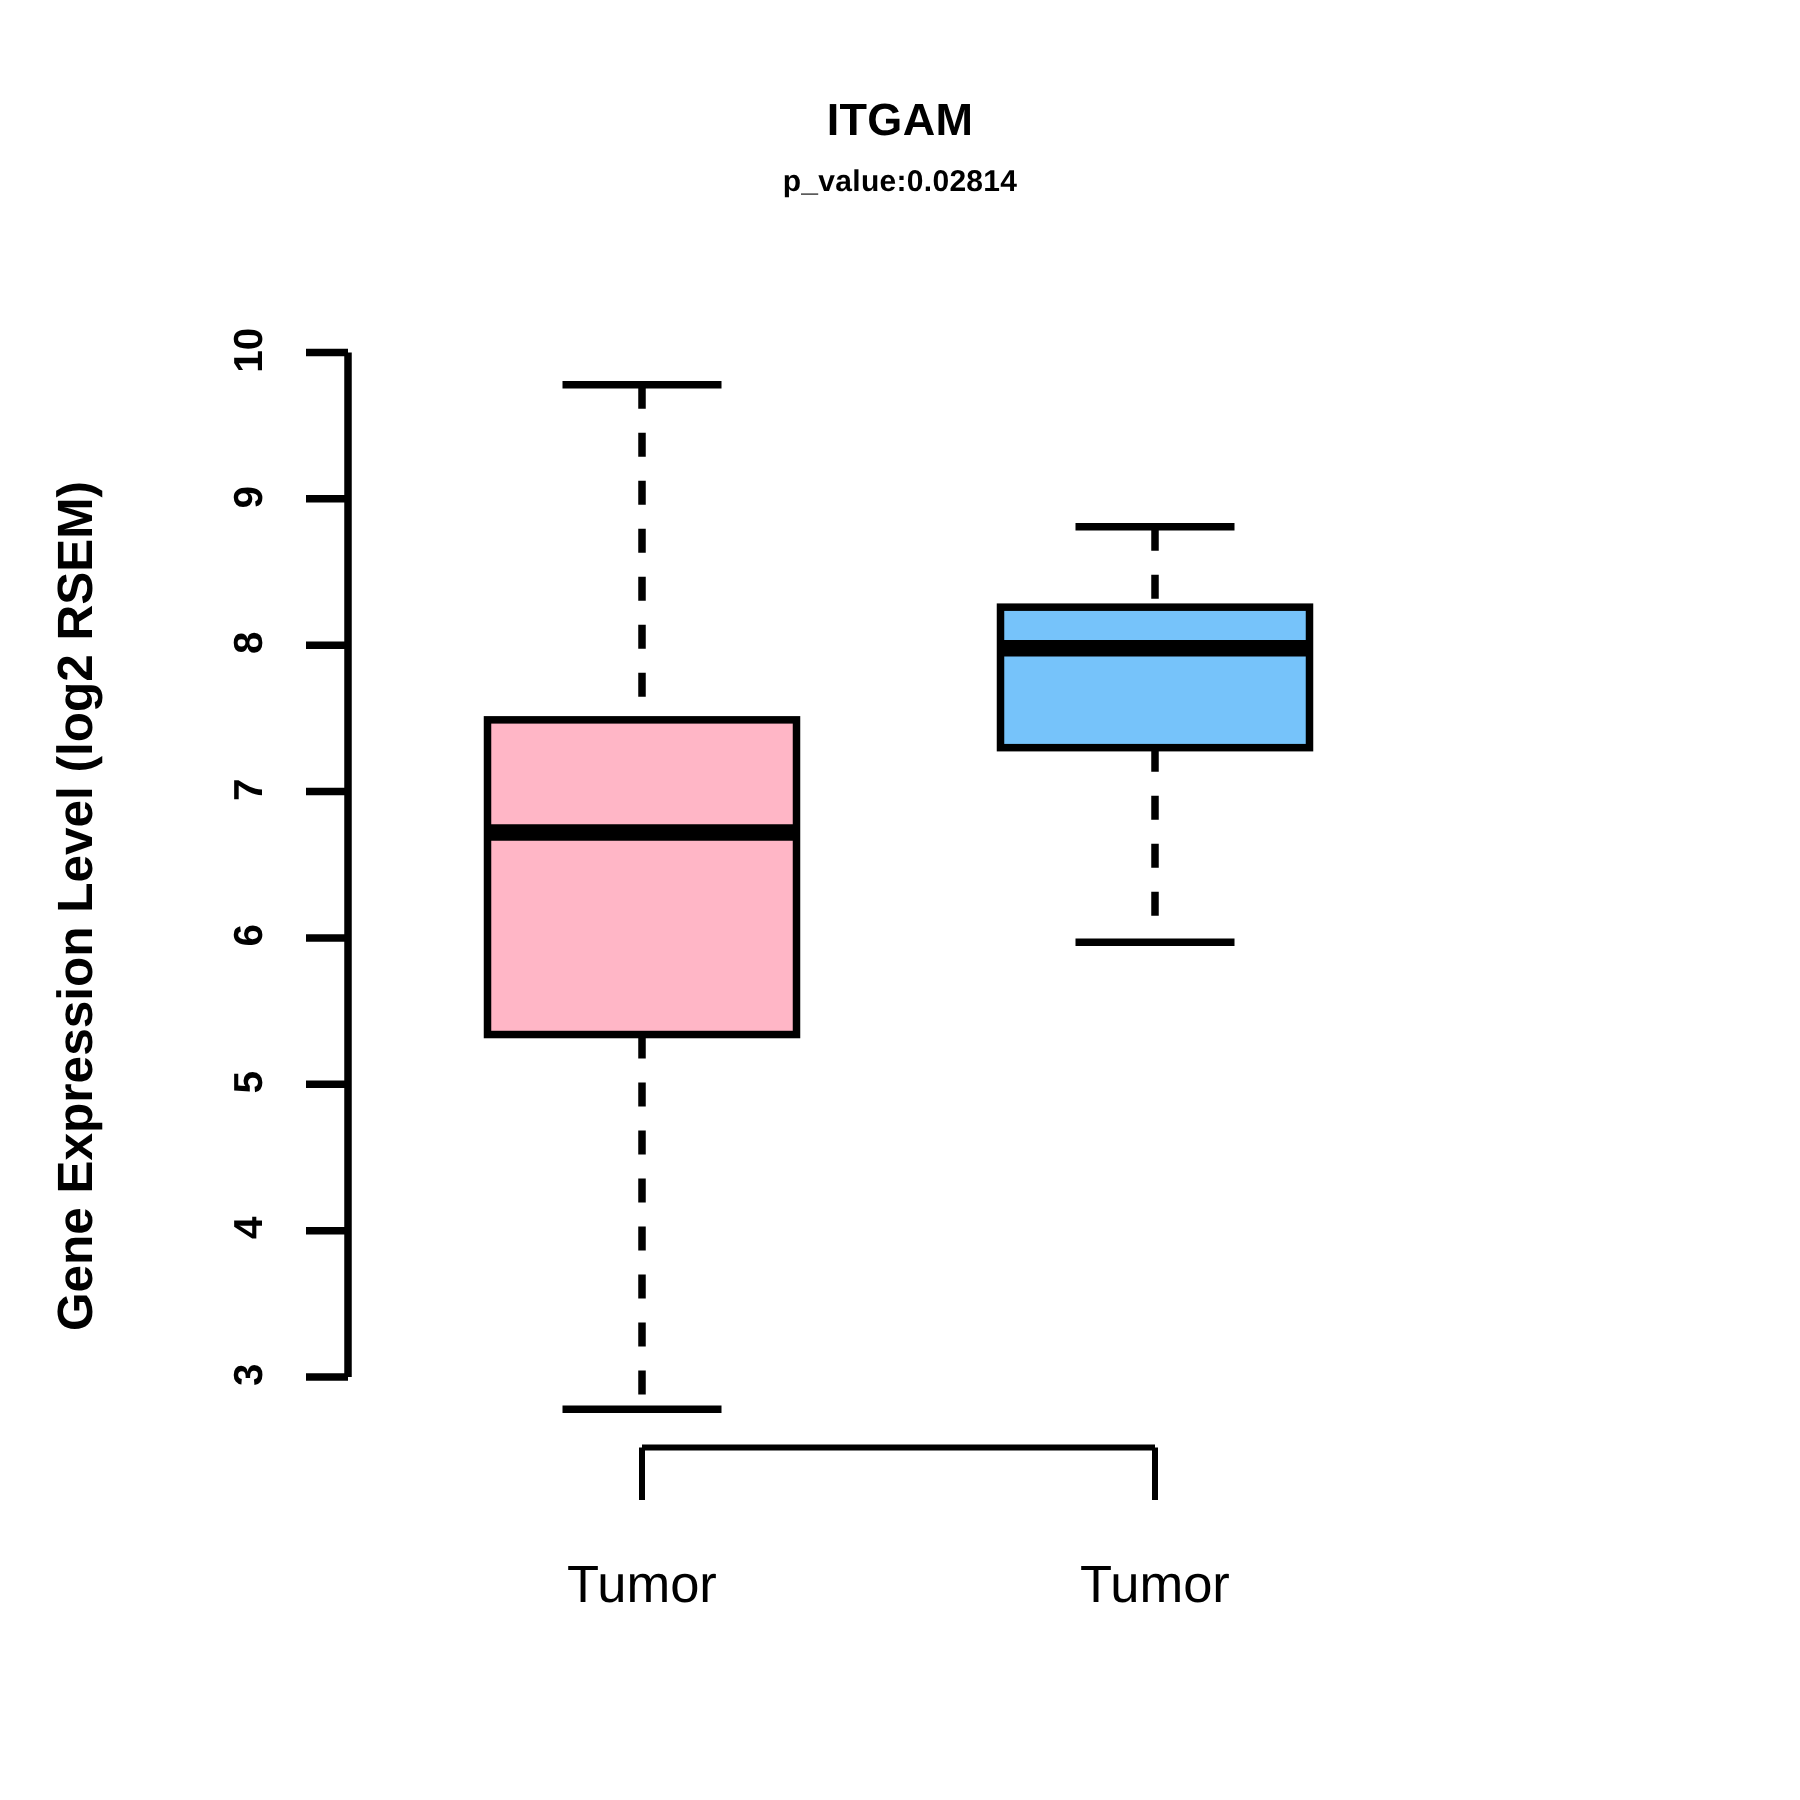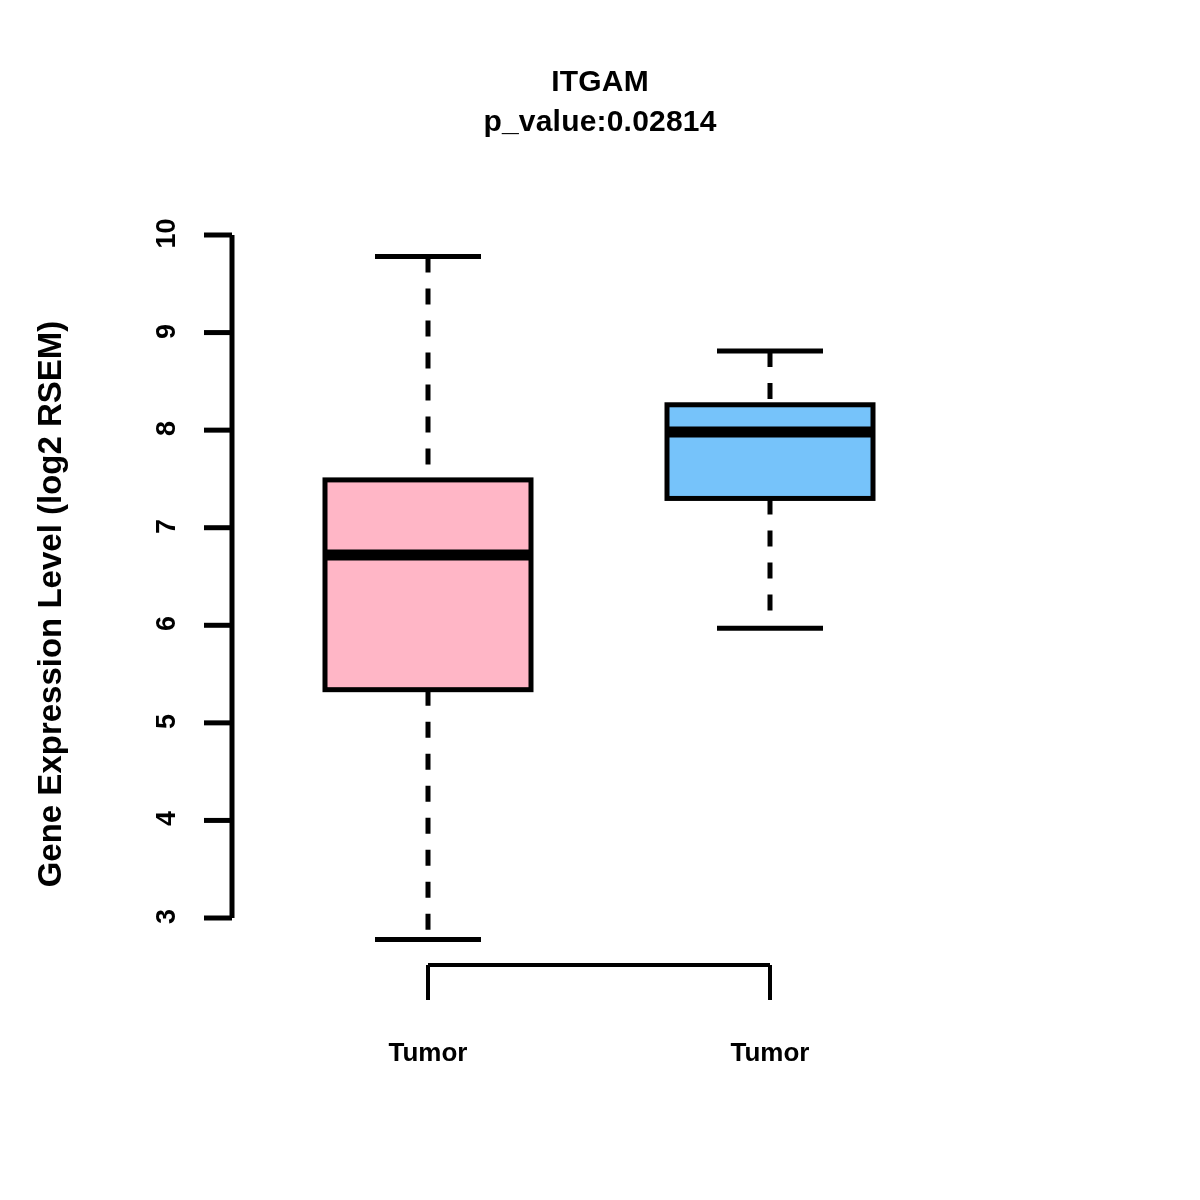--- a/index.html
+++ b/index.html
@@ -30,21 +30,21 @@
     text-align: center;
   }
   .main-title {
     font-size: 30px;
     font-weight: bold;
     color: #000000;
     line-height: 38px;
     letter-spacing: 0.2px;
   }
   .sub-title {
-    font-size: 30px;
+    font-size: 20px;
     font-weight: bold;
     color: #000000;
     line-height: 42px;
     letter-spacing: 0.2px;
   }
 
   
   .y-axis-title {
     position: absolute;
     left: -365px;
@@ -76,22 +76,22 @@
     color: #000000;
     transform: rotate(-90deg);
     transform-origin: center center;
   }
 
   
   .x-tick-label {
     position: absolute;
     width: 300px;
     text-align: center;
-    font-size: 26px;
-    font-weight: bold;
+    font-size: 35px;
+    font-weight: normal;
     color: #000000;
     top: 1037px;
   }
 </style>
 </head>
 <body>
 
 <div id="plot-root">
 
   <div class="title-block">

